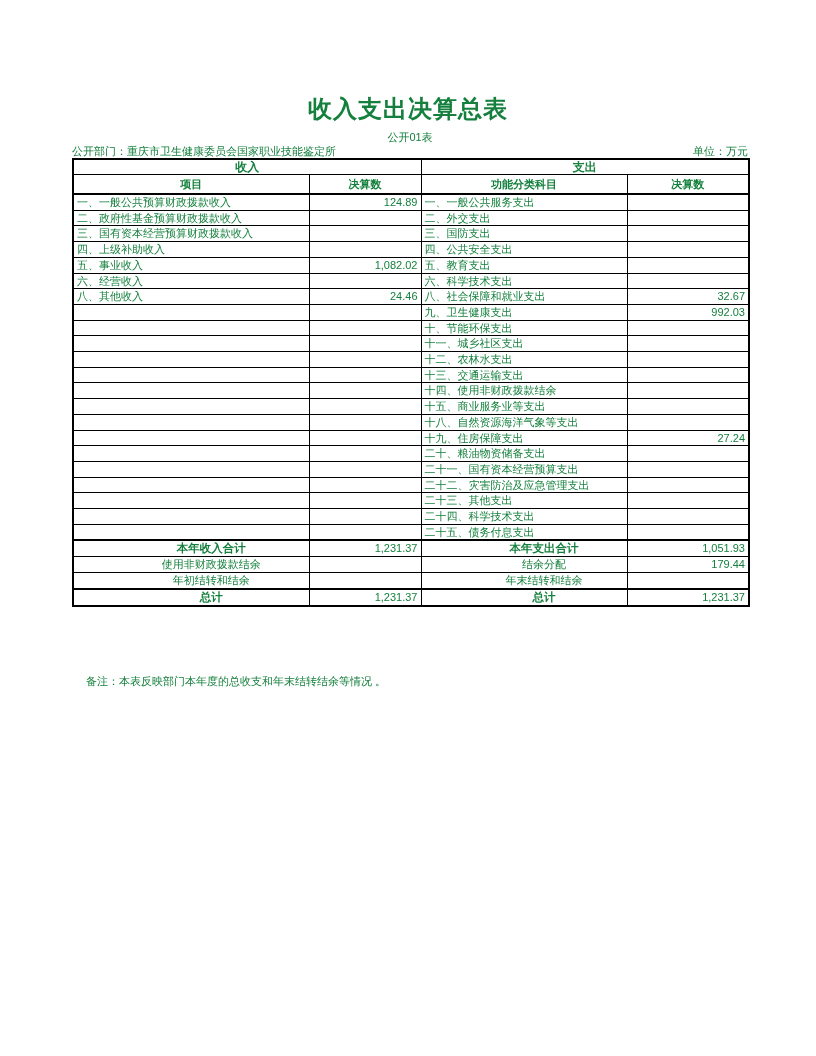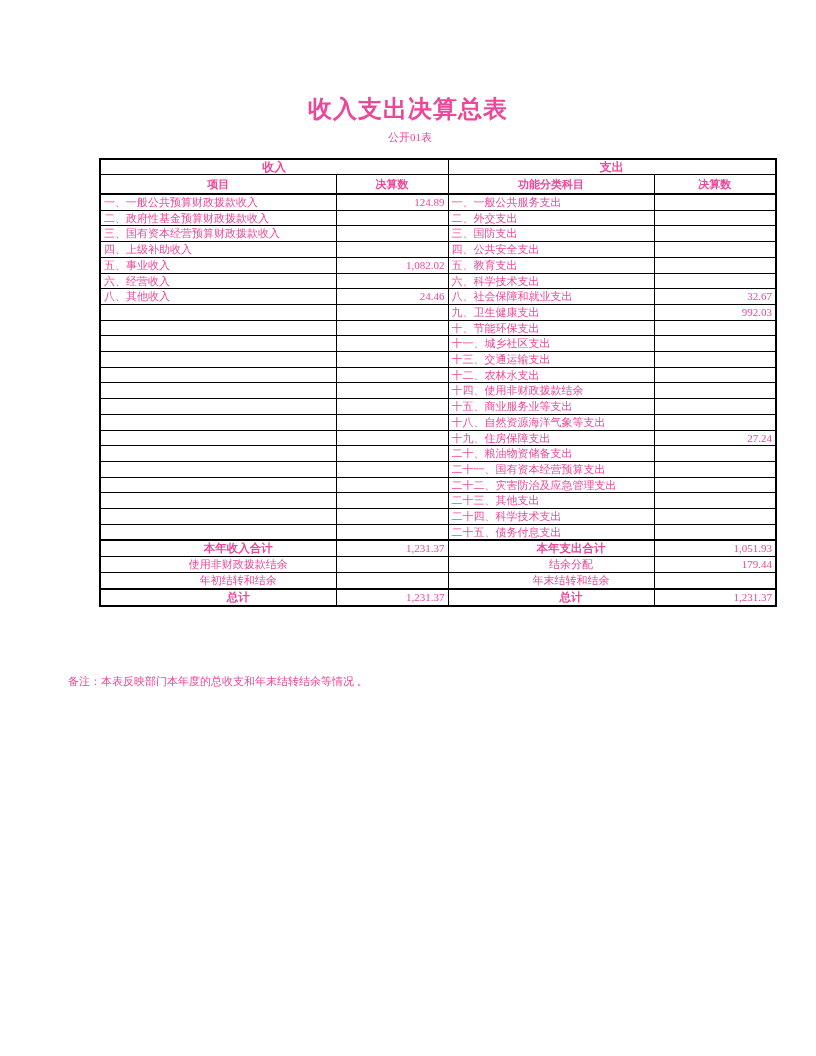--- a/index.html
+++ b/index.html
@@ -1,22 +1,22 @@
 <!DOCTYPE html>
 <html><head>
 <meta charset="utf-8">
 <style>
   html, body { margin: 0; padding: 0; background: #ffffff; }
   .page {
     position: relative;
     width: 816px;
     height: 776px;
     background: #ffffff;
-    color: #ec4899;
-    font-family: Liberation Serif, serif;
+    color: #15803d;
+    font-family: Liberation Sans, sans-serif;
     overflow: hidden;
   }
   .doc-title {
     position: absolute;
     top: 96px;
     left: 0;
     width: 100%;
     text-align: center;
     font-size: 24px;
     font-weight: bold;
@@ -44,21 +44,20 @@
   }
   table.budget {
     position: absolute;
     top: 158px;
     left: 72px;
     width: 676px;
     border-collapse: collapse;
     table-layout: fixed;
     border: 2px solid #000;
     font-size: 11px;
-    margin-left: 27px;
   }
   table.budget th, table.budget td {
     border: 1px solid #000;
     padding: 0 3px;
     overflow: hidden;
     white-space: nowrap;
     font-weight: normal;
   }
   thead tr.section-row th {
     height: 14px;
@@ -85,36 +84,40 @@
     height: 14.8px;
     line-height: 14.8px;
     padding-left: 43px;
   }
   tbody.totals td.tlabel { text-align: center; }
   tbody.totals tr.sep-top td { border-top: 2px solid #000; }
   tbody.totals tr.bold-row td.tlabel { font-weight: bold; font-size: 11.5px; }
   .note {
     position: absolute;
     top: 675px;
-    left: 68px;
+    left: 86px;
     width: 676px;
     font-size: 11px;
     line-height: 13px;
     text-align: left;
   }
 </style>
 </head>
 <body>
 
 <div class="page">
 
   <div class="doc-title">收入支出决算总表</div>
 
   <div class="table-no">公开01表</div>
 
+  <div class="meta-row">
+    <span>公开部门：重庆市卫生健康委员会国家职业技能鉴定所</span>
+    <span>单位：万元</span>
+  </div>
 
   <table class="budget">
     <colgroup>
       <col style="width:236px">
       <col style="width:112px">
       <col style="width:206px">
       <col style="width:122px">
     </colgroup>
     <thead>
       <tr class="section-row">
@@ -196,28 +199,28 @@
   <tr>
     <td class="item"></td>
     <td class="amt"></td>
     <td class="item">十一、城乡社区支出</td>
     <td class="amt"></td>
   </tr>
 
   <tr>
     <td class="item"></td>
     <td class="amt"></td>
+    <td class="item">十二、农林水支出</td>
+    <td class="amt"></td>
+  </tr>
+
+  <tr>
+    <td class="item"></td>
+    <td class="amt"></td>
     <td class="item">十三、交通运输支出</td>
-    <td class="amt"></td>
-  </tr>
-
-  <tr>
-    <td class="item"></td>
-    <td class="amt"></td>
-    <td class="item">十二、农林水支出</td>
     <td class="amt"></td>
   </tr>
 
   <tr>
     <td class="item"></td>
     <td class="amt"></td>
     <td class="item">十四、使用非财政拨款结余</td>
     <td class="amt"></td>
   </tr>
 

